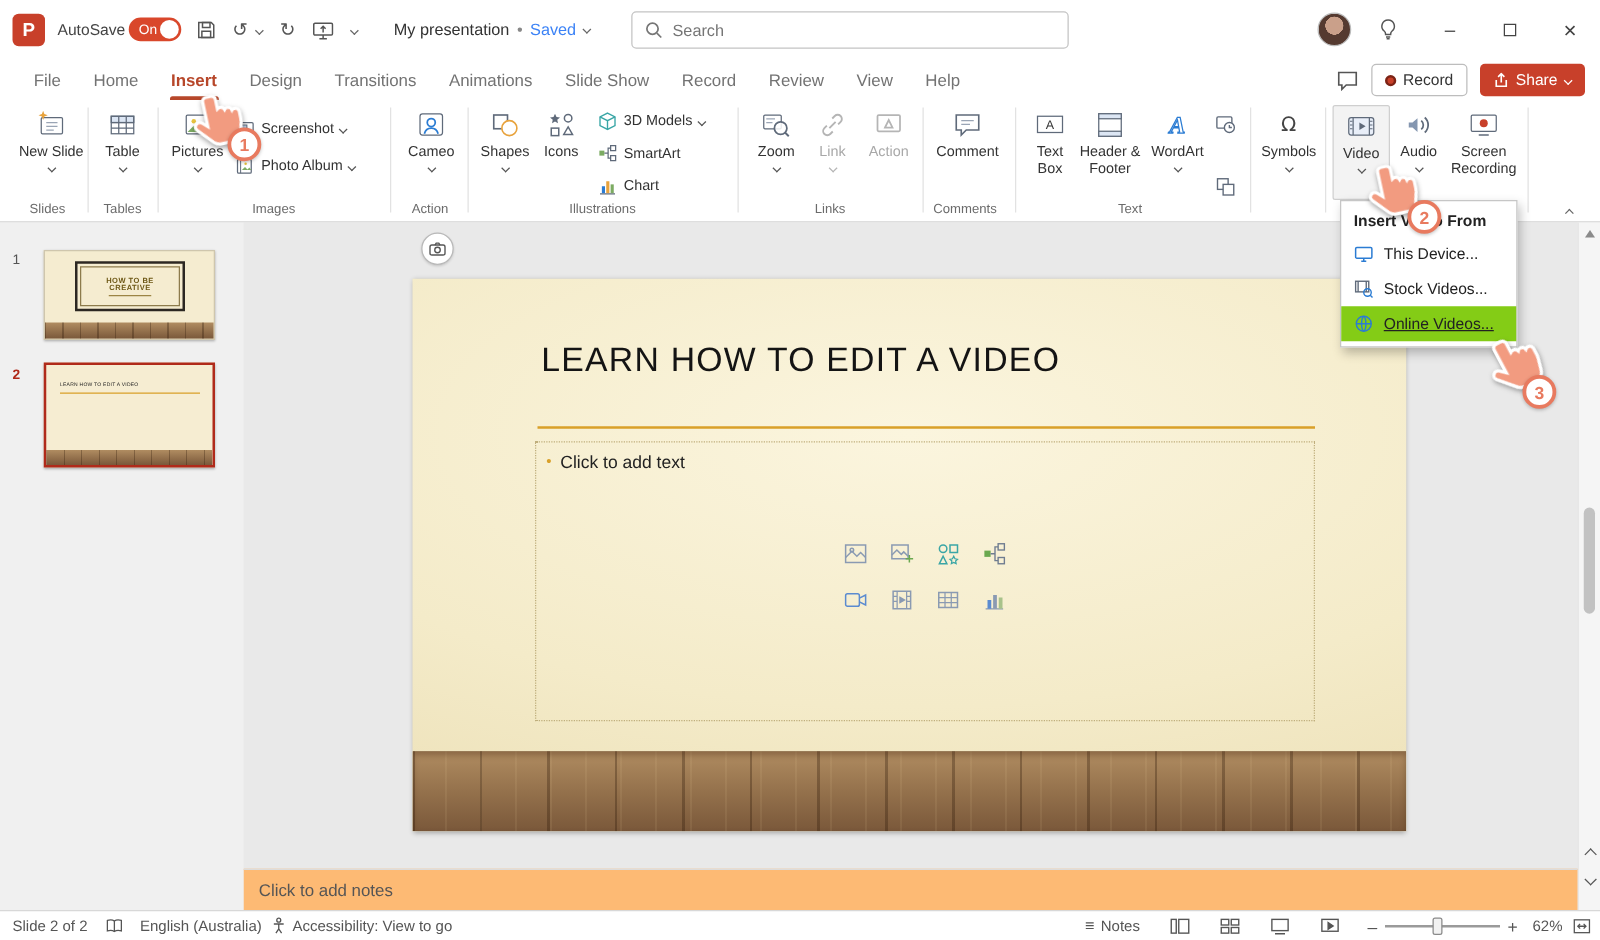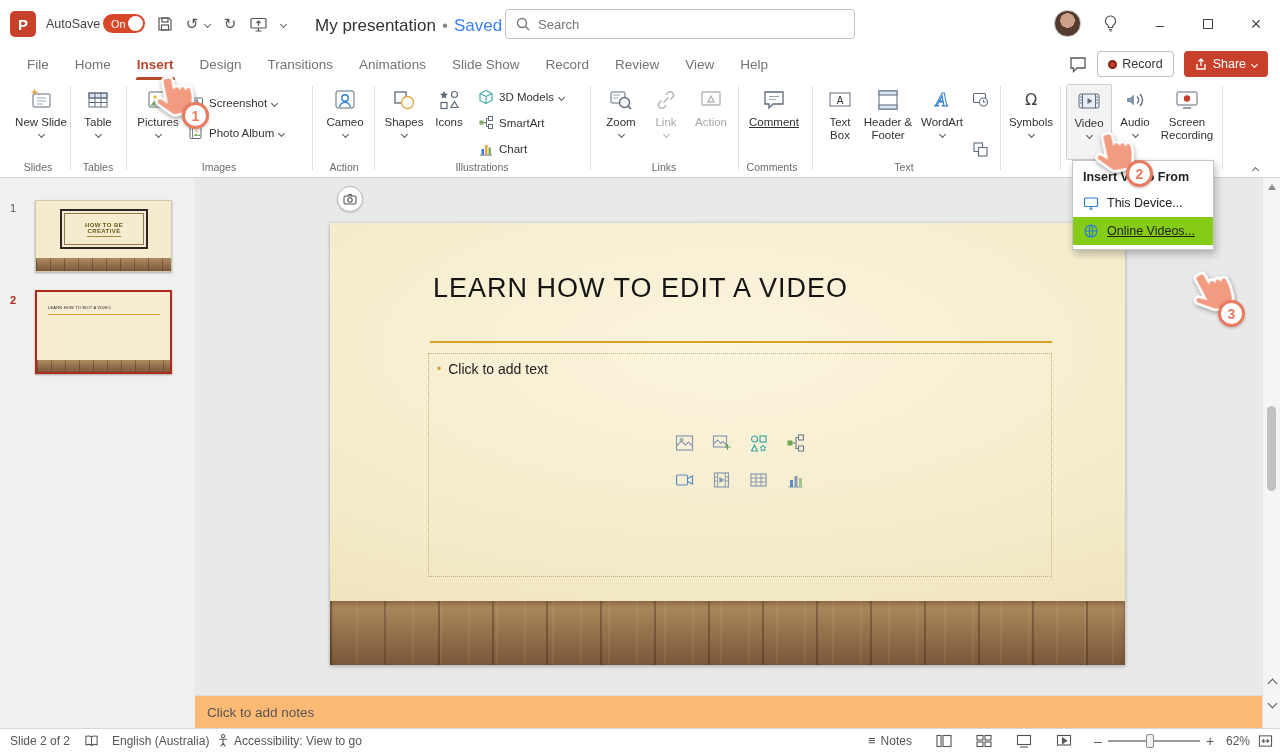--- a/index.html
+++ b/index.html
@@ -7,21 +7,21 @@
   .screen { position:relative; width:1280px; height:752px; background:#e9e9e9; overflow:hidden; font-family:"Liberation Sans", sans-serif; }
 
   
   .titlebar { position:absolute; left:0; top:0; width:1280px; height:48px; background:#fff; }
   .titlebar > * { position:absolute; }
   .ppt-logo { left:10px; top:11px; width:26px; height:26px; background:#c8402a; border-radius:5px; color:#fff; font-weight:bold; font-size:15px; display:flex; align-items:center; justify-content:center; }
   .autosave-label { left:46px; top:17px; font-size:12.5px; color:#444; }
   .autosave-pill { left:103px; top:14px; width:42px; height:19px; background:#d9472b; border-radius:10px; color:#fff; font-size:11px; display:flex; align-items:center; padding-left:8px; }
   .autosave-knob { position:absolute; right:2px; top:2px; width:15px; height:15px; background:#fff; border-radius:50%; }
   .tb-ic { top:14px; width:20px; height:20px; display:flex; align-items:center; justify-content:center; color:#555; font-size:15px; }
-  .doc-title { left:315px; top:16px; font-size:17px; color:#333; display:flex; gap:6px; align-items:center; }
+  .doc-title { left:315px; top:16px; font-size:13px; color:#333; display:flex; gap:6px; align-items:center; }
   .search-box { left:505px; top:9px; width:350px; height:30px; background:#fff; border:1px solid #c3c3c3; border-radius:4px; display:flex; align-items:center; gap:8px; padding:4px 10px; }
   .search-box input { border:none; outline:none; font-size:13px; color:#555; width:280px; font-family:"Liberation Sans", sans-serif; background:transparent; }
   .avatar { left:1054px; top:10px; width:27px; height:27px; border-radius:50%; background:radial-gradient(circle at 50% 38%, #caa08a 0 36%, #553a30 37% 100%); border:1px solid #bbb; }
   .winbtn { top:12px; width:24px; height:24px; display:flex; align-items:center; justify-content:center; font-size:15px; color:#444; }
   .restore-glyph { width:10px; height:10px; border:1.2px solid #444; }
 
   
   .chev { display:inline-block; width:5px; height:5px; border-right:1.2px solid #666; border-bottom:1.2px solid #666; transform:rotate(45deg); vertical-align:2px; }
   .chev.up { transform:rotate(-135deg); }
   .bchev { width:5px; height:5px; border-right:1.1px solid #555; border-bottom:1.1px solid #555; transform:rotate(45deg); margin-top:3px; }
@@ -330,21 +330,21 @@
       <span class="bchev" style="border-color:#b5b5b5;"></span>
     </div>
     <div class="bbtn disabled" style="left:688px; width:46px;">
       <svg width="26" height="26" viewBox="0 0 26 26" fill="none" stroke="#b5b5b5" stroke-width="1.4">
           <rect x="4" y="5" width="18" height="13" rx="1"></rect>
           <path d="M10 15l3-6 3 6z"></path>
         </svg>
       <span>Action</span>
     </div>
 
-    <div class="bbtn" style="left:746px; width:56px;text-decoration:underline;">
+    <div class="bbtn" style="left:746px; width:56px;">
       <svg width="26" height="26" viewBox="0 0 26 26">
           <path d="M4 5h18v12H12l-4 4v-4H4z" fill="#fff" stroke="#5f6a7a" stroke-width="1.3"></path>
           <path d="M8 9.5h10M8 12.5h7" stroke="#9aa5b5" stroke-width="1"></path>
         </svg>
       <span>Comment</span>
     </div>
 
     <div class="bbtn" style="left:818px; width:44px;">
       <svg width="26" height="26" viewBox="0 0 26 26">
           <rect x="3" y="6" width="20" height="13" fill="#fff" stroke="#5f6a7a"></rect>
@@ -622,20 +622,29 @@
 
   <div class="vmenu">
     <div class="vmenu-header">Insert Video From</div>
     <div class="vmenu-item">
       <svg width="16" height="16" viewBox="0 0 16 16" fill="none" stroke="#2b7cd3" stroke-width="1.2">
           <rect x="1.5" y="3" width="13" height="8.5" rx="1"></rect>
           <path d="M6 14h4M8 11.5V14"></path>
         </svg>
       <span class="vlabel">This Device...</span>
     </div>
+    <div class="vmenu-item">
+      <svg width="16" height="16" viewBox="0 0 16 16" fill="none" stroke="#5f6a7a" stroke-width="1.1">
+          <rect x="1.5" y="2" width="10.5" height="8.5"></rect>
+          <path d="M3.5 2v8.5M10 2v8.5"></path>
+          <circle cx="11" cy="11" r="3" stroke="#2b7cd3"></circle>
+          <path d="M13.2 13.2L15 15" stroke="#2b7cd3"></path>
+        </svg>
+      <span class="vlabel">Stock Videos...</span>
+    </div>
     <div class="vmenu-item hover">
       <svg width="16" height="16" viewBox="0 0 16 16" fill="none" stroke="#2b7cd3" stroke-width="1.1">
           <circle cx="8" cy="8" r="6"></circle>
           <path d="M2 8h12M8 2c2.3 1.8 2.3 10.2 0 12M8 2c-2.3 1.8-2.3 10.2 0 12"></path>
         </svg>
       <span class="vlabel">Online Videos...</span>
     </div>
   </div>
 
   <div class="hand" style="left:150px; top:72px;">

